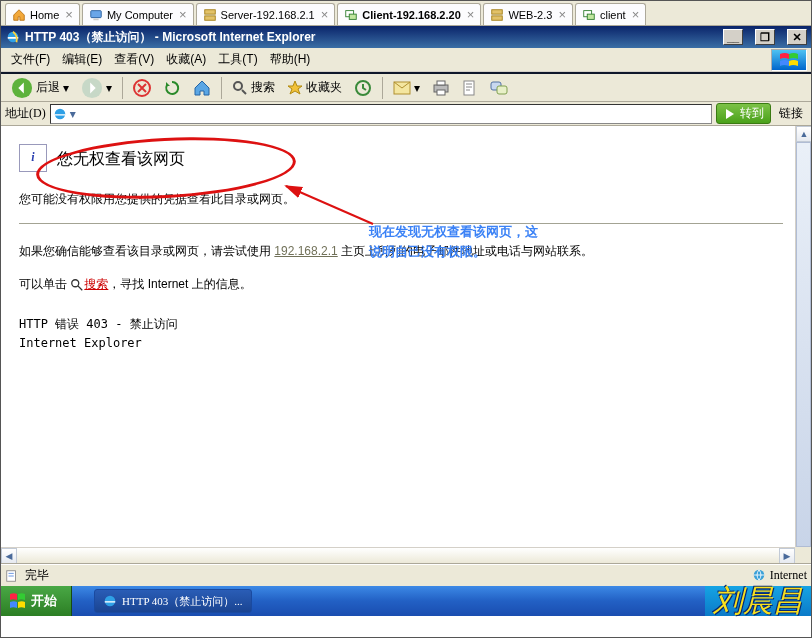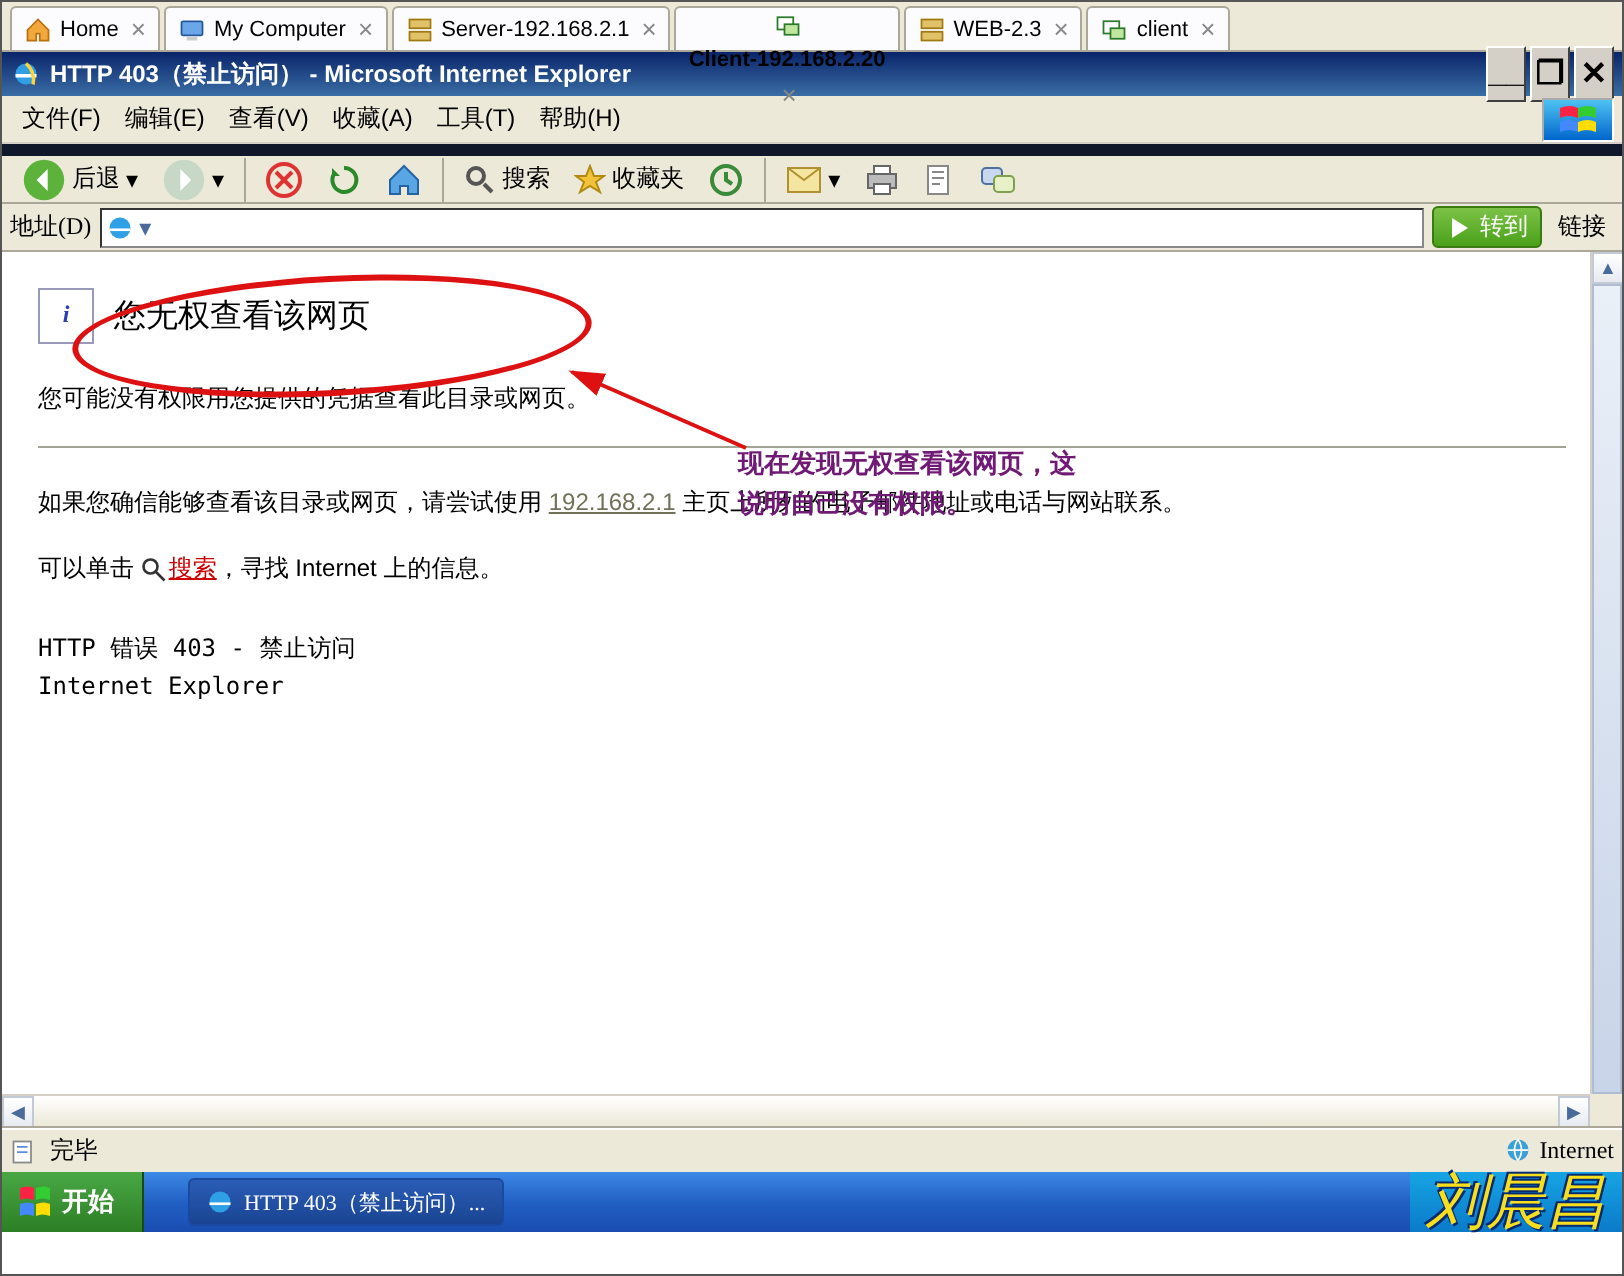--- a/index.html
+++ b/index.html
@@ -28,47 +28,47 @@
   gap: 4px;
   padding: 2px 6px;
   background: #fcfcfe;
   border: 1px solid #aca899;
   border-bottom: none;
   border-radius: 3px 3px 0 0;
   font-size: 11px;
   height: 22px;
   cursor: pointer;
 }
-.vm-tab.active { font-weight: bold; flex-direction: column; }
+.vm-tab.active { font-weight: bold; }
 .vm-tab .icon { width: 14px; height: 14px; display: inline-flex; align-items: center; justify-content: center; }
 .vm-tab .close { color: #888; font-weight: normal; margin-left: 2px; font-size: 13px; }
 
 .ie-titlebar {
   display: flex;
   align-items: center;
   height: 22px;
   background: linear-gradient(#0a246a, #3a6ea5);
   color: #fff;
   font-family: "宋体", SimSun, sans-serif;
   font-size: 12px;
   font-weight: bold;
   padding: 0 4px;
 }
 .ie-titlebar .ie-icon { width: 16px; height: 16px; margin-right: 4px; display:inline-flex;align-items:center;justify-content:center; }
 .ie-titlebar .spacer { flex: 1; }
 .ie-titlebar .winbtn {
-  width: 20px; height: 28px;
+  width: 20px; height: 16px;
   background: #d4d0c8;
   border: 1px solid #fff;
   border-right-color:#404040; border-bottom-color:#404040;
   display:inline-flex;align-items:center;justify-content:center;
   font-family: Arial;
-  font-size: 16px;
+  font-size: 11px;
   color:#000;
-  margin-left:2px;
+  margin-left:12px;
   cursor:pointer;
 }
 
 .ie-menubar {
   display: flex;
   align-items: center;
   height: 24px;
   background: #ece9d8;
   border-bottom: 1px solid #d4d0c8;
   font-family: "宋体", SimSun, sans-serif;
@@ -85,21 +85,21 @@
   border: 1px inset #fff;
   display:flex;align-items:center;justify-content:center;
 }
 
 .ie-toolbar {
   display: flex;
   align-items: center;
   gap: 4px;
   height: 30px;
   background: #ece9d8;
-  border-top: 6px solid #0f172a;
+  border-top: 2px solid #0f172a;
   border-bottom: 1px solid #aca899;
   padding: 0 6px;
 }
 .tbtn {
   display: inline-flex; align-items: center; gap: 3px;
   padding: 2px 4px;
   cursor: pointer;
   border-radius: 3px;
 }
 .sep { width:1px; height:22px; background:#aca899; margin: 0 2px; }
@@ -169,21 +169,21 @@
   left: 35px; top: 12px;
   width: 260px; height: 60px;
   border: 3px solid #d11;
   border-radius: 50%;
   transform: rotate(-3deg);
   pointer-events:none;
 }
 .annot-text {
   position:absolute;
   left: 368px; top: 96px;
-  color:#701a75;
+  color:#3b82f6;
   font-family:"宋体";
   font-weight:bold;
   font-size: 13px;
   line-height: 1.5;
 }
 .annot-svg { position:absolute; left:0; top:0; pointer-events:none;}
 
 .vscroll {
   position:absolute; right:0; top:0; width:16px; height:100%;
   background:#ece9d8; border-left:1px solid #d4d0c8;

